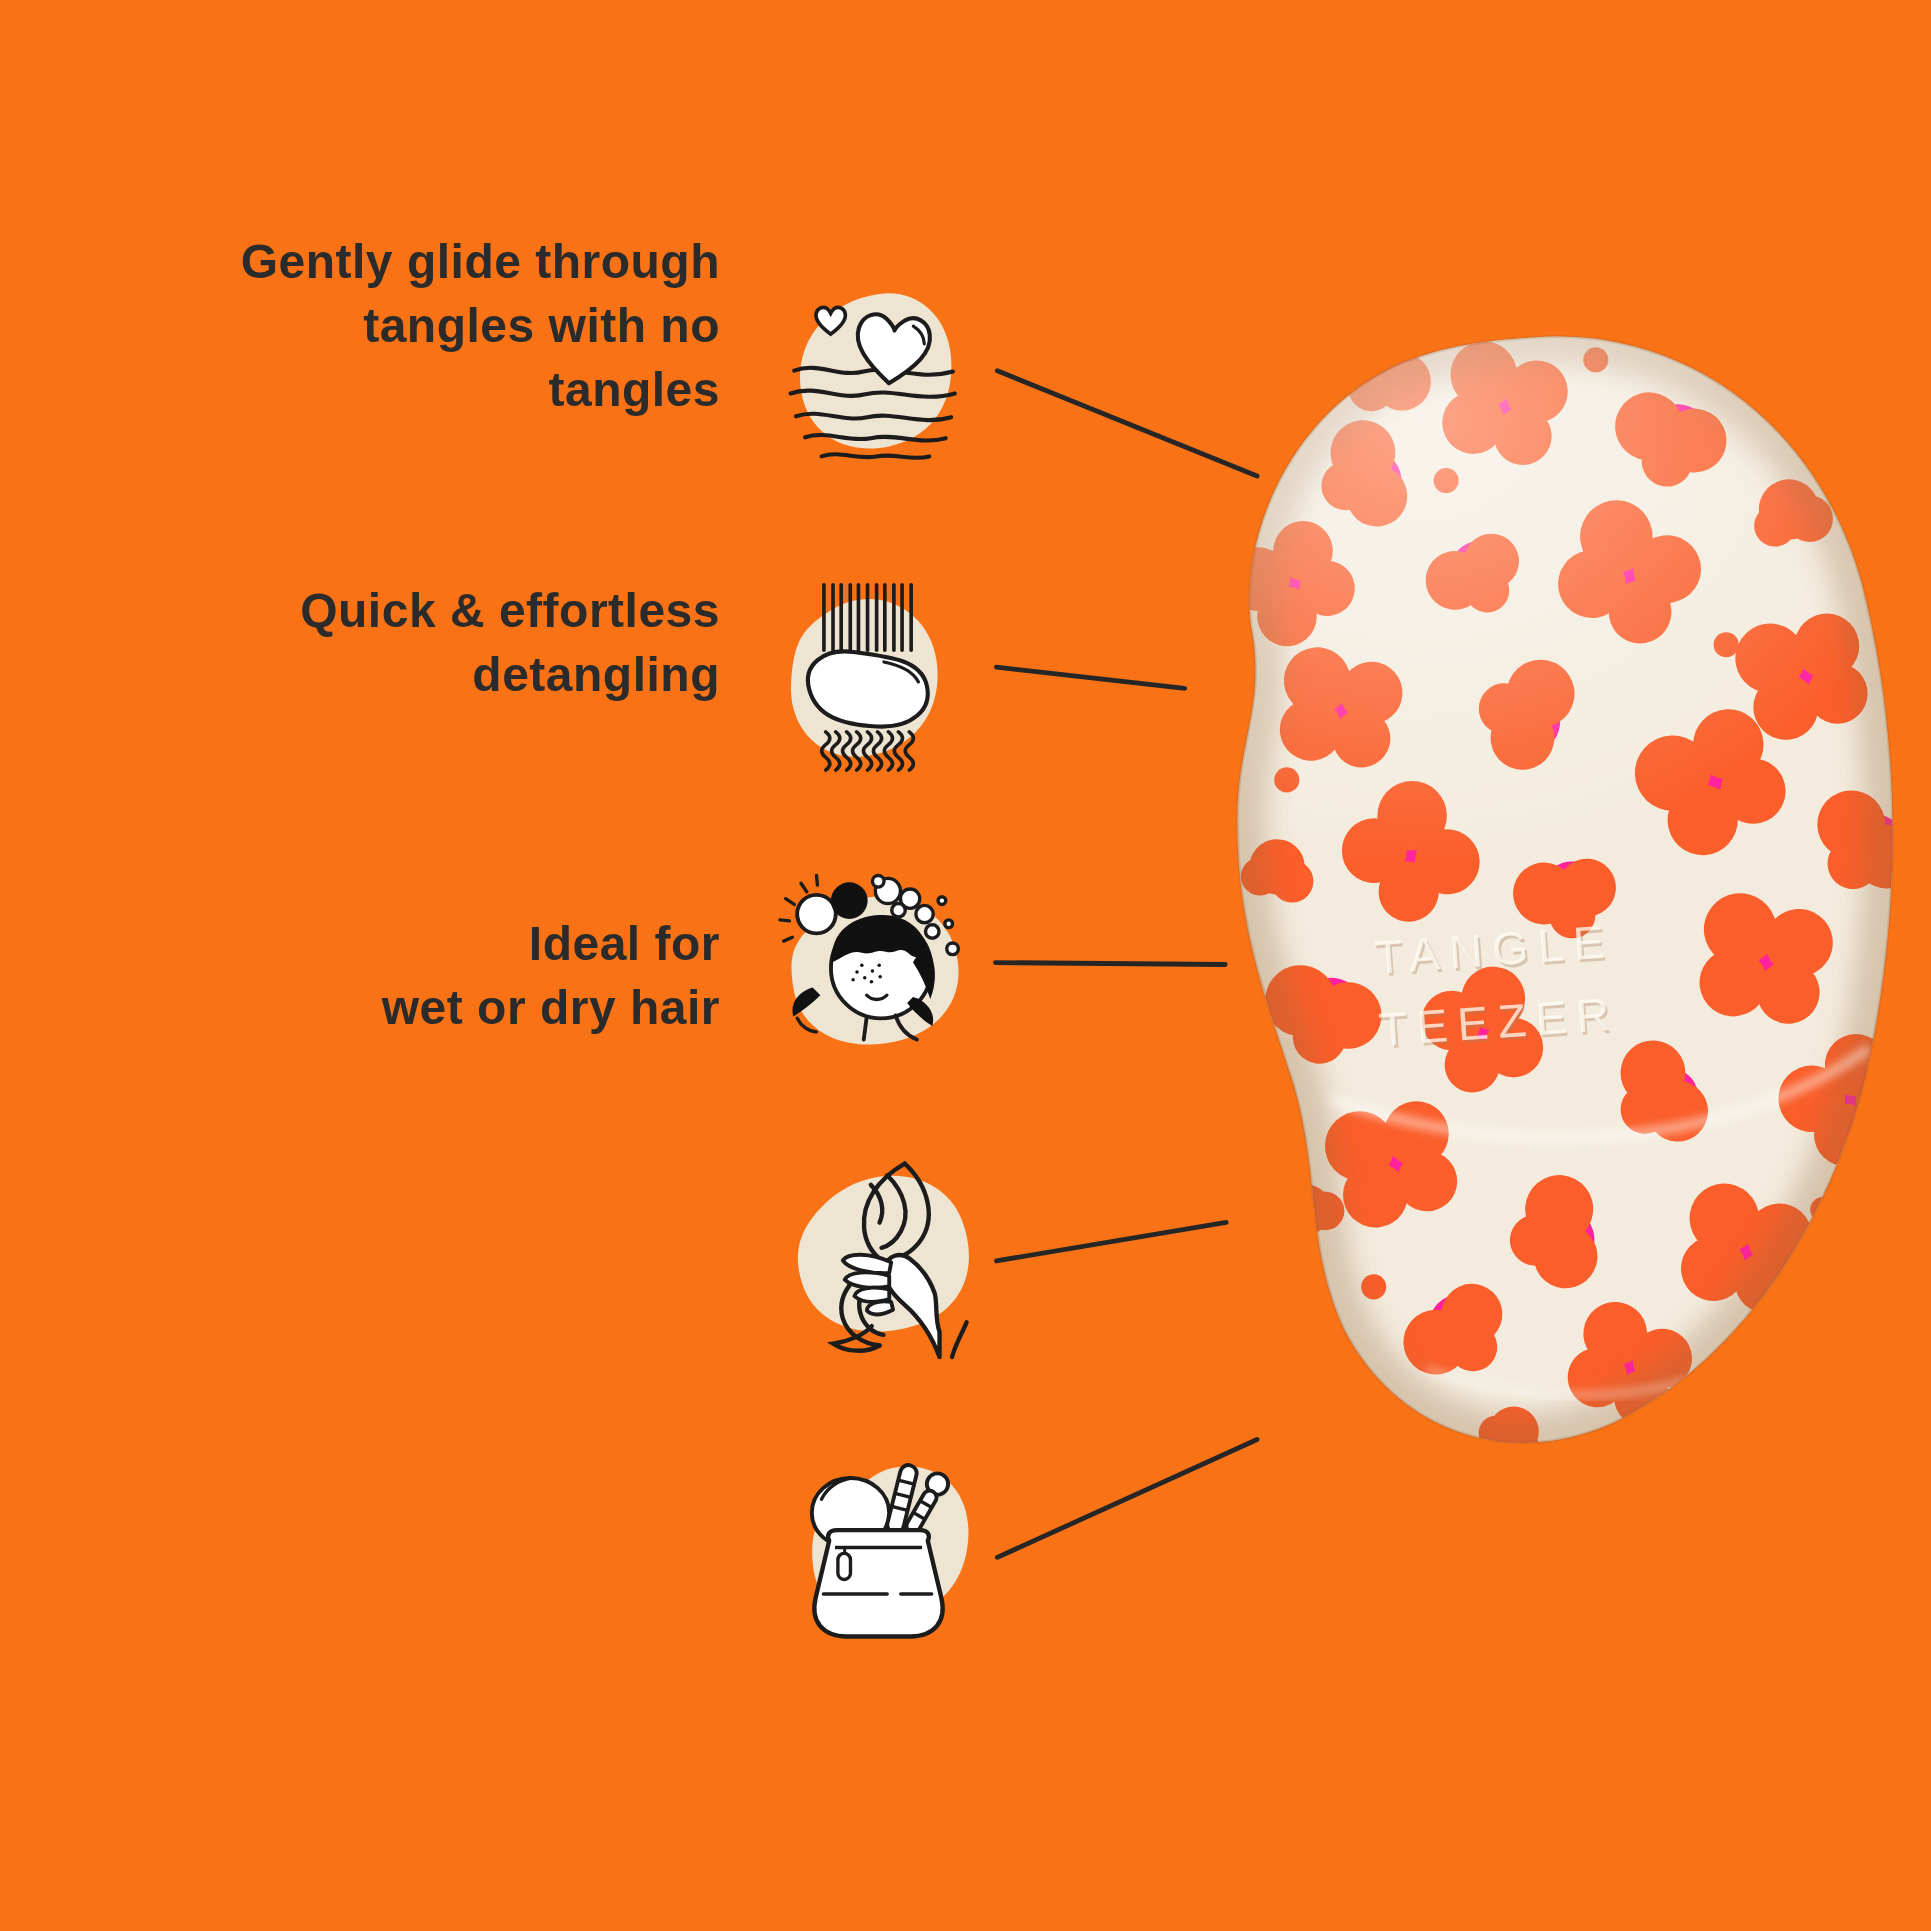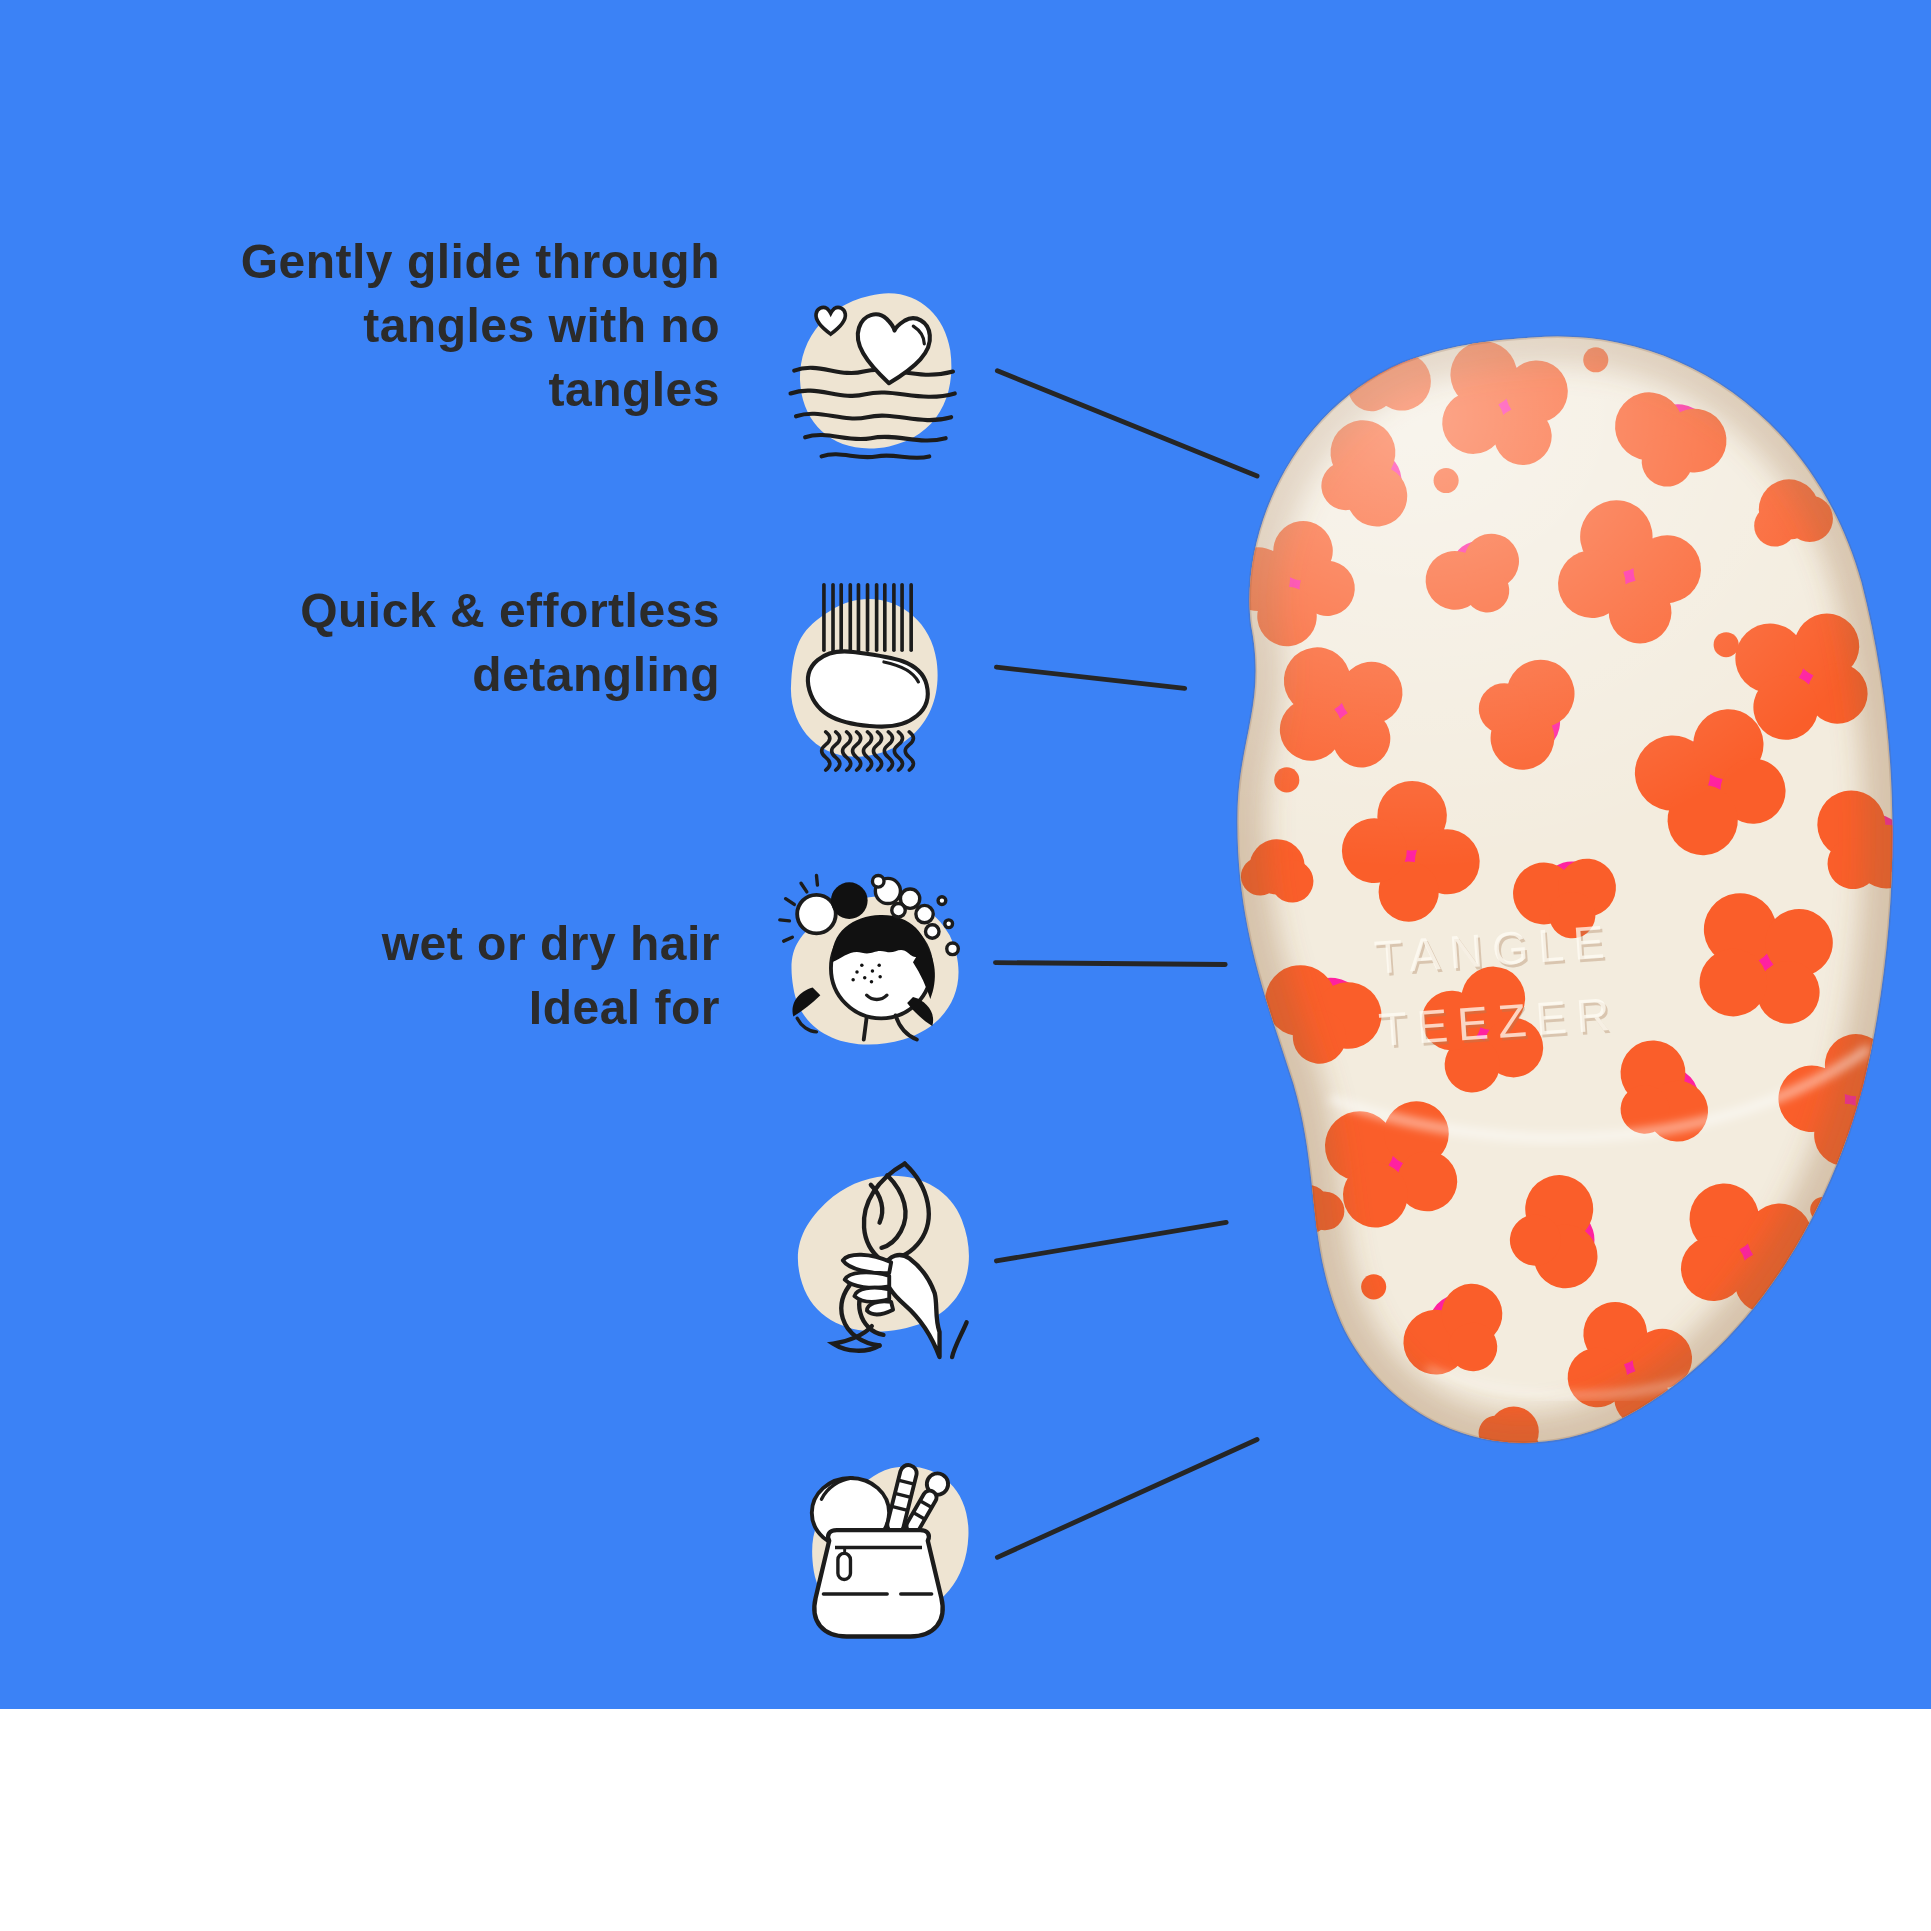--- a/index.html
+++ b/index.html
@@ -1,16 +1,16 @@
 <!DOCTYPE html>
 <html><head>
 <meta charset="utf-8">
 <style>
   html,body{margin:0;padding:0;background:#fff;}
-  .canvas{position:relative;width:1931px;height:1709px;background:#3b82f6;overflow:hidden;
+  .canvas{position:relative;width:1931px;height:1931px;background:#f97316;overflow:hidden;
           font-family:"Liberation Sans",sans-serif;}
   .feature-label{position:absolute;left:39px;width:681px;text-align:right;
     color:#2b2b2b;font-size:48px;line-height:64px;font-weight:600;letter-spacing:0.5px;}
   .icon{position:absolute;}
   .icon svg{display:block;width:100%;height:100%;}
   .connectors{position:absolute;left:0;top:0;width:1931px;height:1931px;}
   .brush{position:absolute;left:1224px;top:326px;width:676px;height:1130px;}
   .brand-top,.brand-bottom{font-family:"Liberation Sans",sans-serif;font-weight:400;
     letter-spacing:10px;font-size:48px;}
 </style>
@@ -82,22 +82,22 @@
         <path d="M100 176 q 9 7 0 14 q -9 7 0 14 q 9 7 0 14"></path>
         <path d="M111 176 q 9 7 0 14 q -9 7 0 14 q 9 7 0 14"></path>
         <path d="M123 176 q 9 7 0 14 q -9 7 0 14 q 9 7 0 14"></path>
         <path d="M134 176 q 9 7 0 14 q -9 7 0 14 q 9 7 0 14"></path>
         <path d="M146 176 q 9 7 0 14 q -9 7 0 14 q 9 7 0 14"></path>
       </g>
     </svg>
   </div>
 
   <div class="feature-label" style="top:912px">
+    <div>Ideal for</div>
     <div>wet or dry hair</div>
-    <div>Ideal for</div>
   </div>
   <div class="icon" style="left:772px;top:862px;width:198px;height:193px">
     <svg viewBox="0 0 205 200">
       <path d="M52 58 C92 24 158 28 184 76 C206 122 188 168 136 184 C84 199 30 182 22 130 C16 94 24 78 52 58 Z" fill="#eee4d2"></path>
       <g stroke="#1c1c1c" stroke-width="3.5" stroke-linecap="round">
         <line x1="30" y1="22" x2="36" y2="31"></line>
           <line x1="14" y1="38" x2="23" y2="44"></line>
         <line x1="8" y1="60" x2="18" y2="61"></line>
           <line x1="12" y1="82" x2="21" y2="78"></line>
         <line x1="46" y1="14" x2="47" y2="24"></line>

